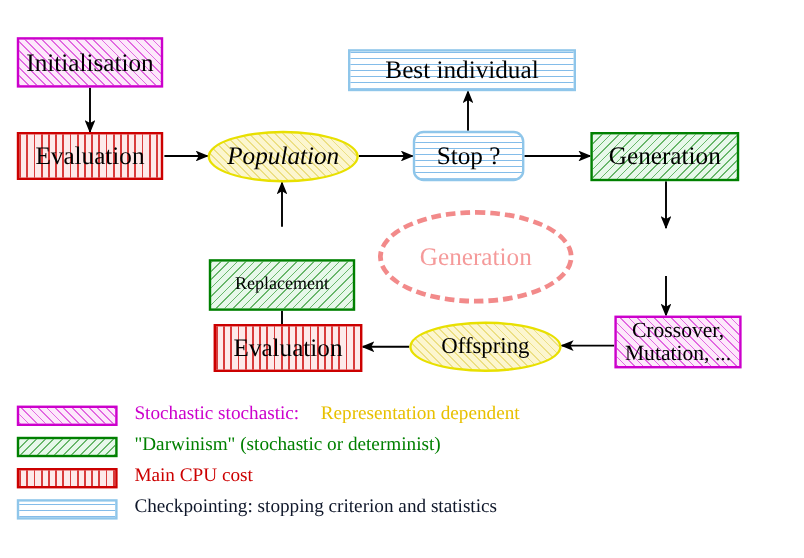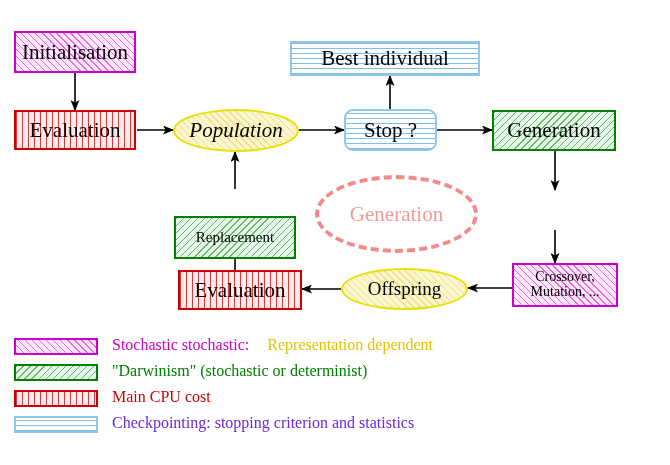--- a/index.html
+++ b/index.html
@@ -76,21 +76,21 @@
     background: transparent;
     border: 4px dashed #f28a8a;
     color: #f59a9a;
   }
   .rounded-box { border-radius: 9px; }
 
   
   .t-lg   { font-size: 21px; }
   .t-md   { font-size: 19px; }
   .t-sm   { font-size: 15px; }
-  .t-xs   { font-size: 14px; }
+  .t-xs   { font-size: 18px; }
 
   
   #legend {
     position: absolute;
     left: 0;
     top: 338px;
     width: 670px;
   }
   .legend-row {
     position: relative;
@@ -107,21 +107,21 @@
     position: absolute;
     left: 112px;
     top: -2px;
     font-size: 16px;
     white-space: nowrap;
   }
   .c-magenta { color: #cc00cc; }
   .c-gold    { color: #e8c000; }
   .c-green   { color: #008000; }
   .c-red     { color: #cc0000; }
-  .c-ltblue  { color: #6d28d9; }
+  .c-ltblue  { color: #0f172a; }
 </style>
 </head>
 <body>
 
 <div id="diagram-root">
 
   <svg id="wires" viewBox="0 0 670 465" xmlns="http://www.w3.org/2000/svg">
     <defs>
       <marker id="ah" markerWidth="11" markerHeight="9" refX="10" refY="4.5" orient="auto" markerUnits="userSpaceOnUse">
         <path d="M0,0 L11,4.5 L0,9 L2.6,4.5 Z" fill="#000000"></path>

